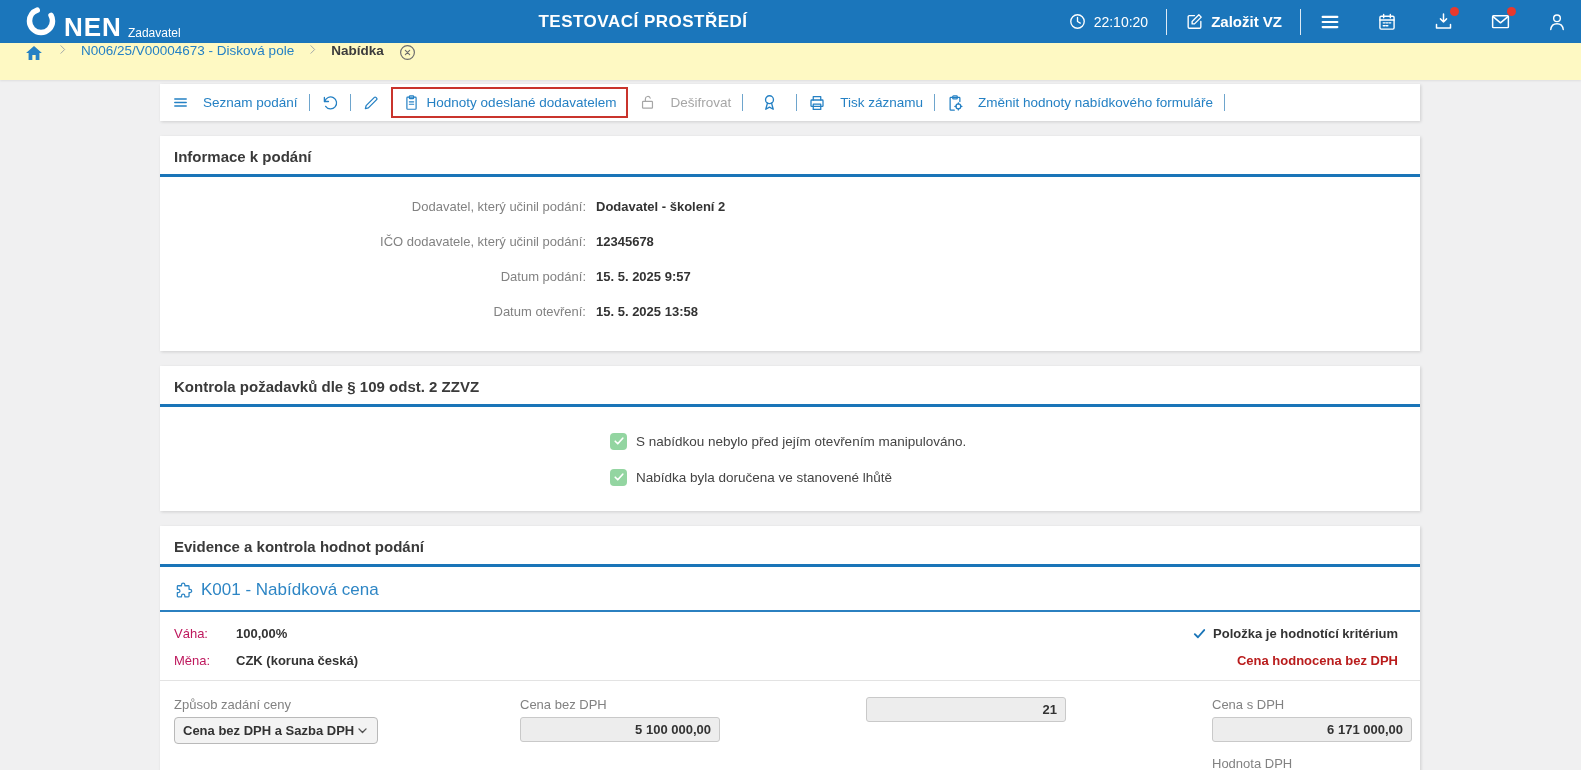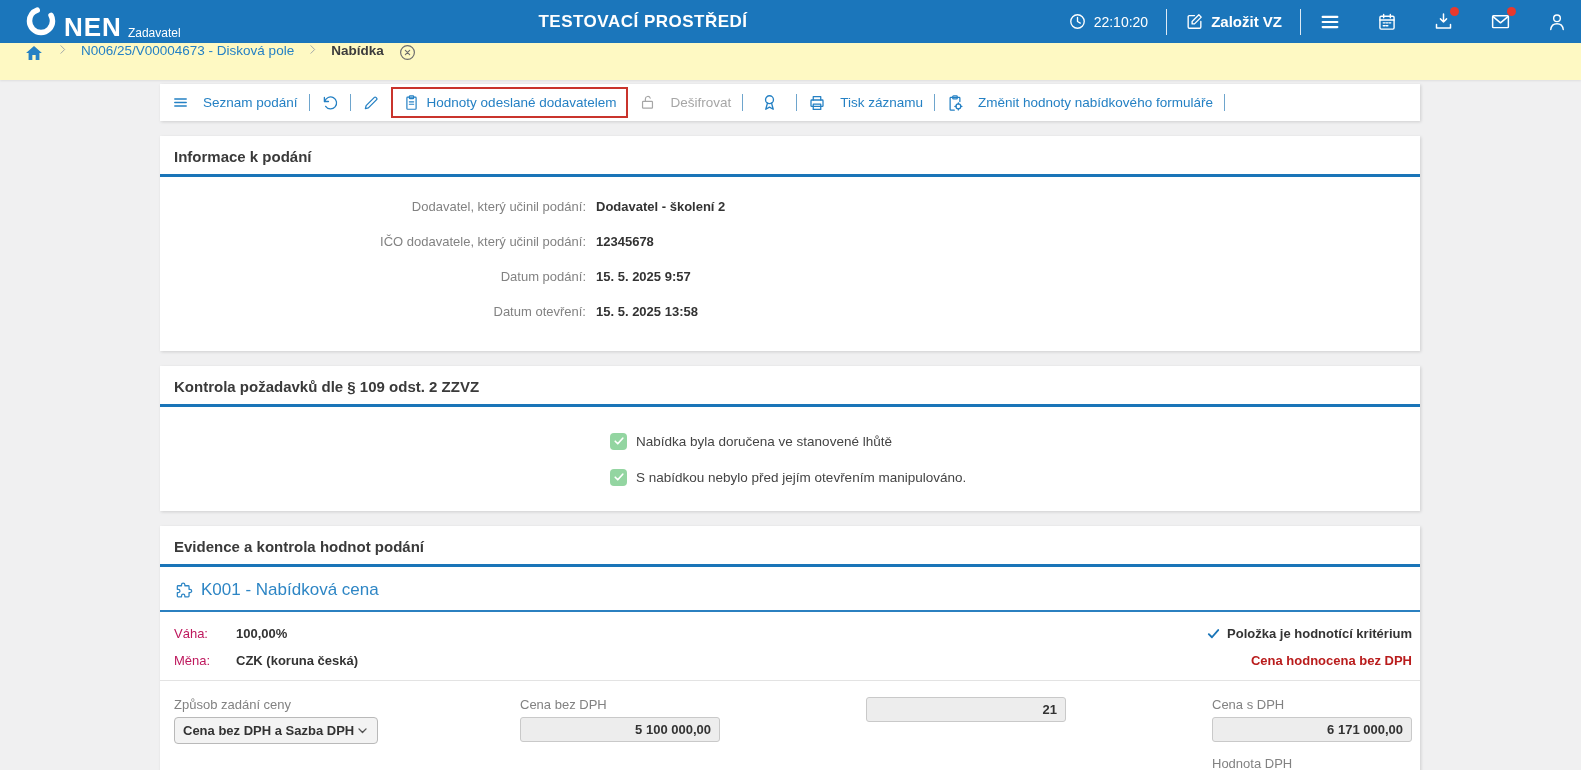--- a/index.html
+++ b/index.html
@@ -93,21 +93,21 @@
 
   
   .crit-head {
     display:flex; align-items:center; gap:8px; padding:13px 14px 10px 14px;
     color:#2e86c5; font-size:17px; border-bottom:2px solid #2b80c0;
   }
   .crit-meta { position:relative; padding:8px 14px 6px 14px; border-bottom:1px solid #e3e3e3; }
   .meta-row { display:flex; align-items:center; height:27px; }
   .meta-label { width:62px; color:#be185d; }
   .meta-value { font-weight:bold; color:#333; }
-  .flags { position:absolute; top:8px; right:8px; text-align:right; }
+  .flags { position:absolute; top:8px; right:22px; text-align:right; }
   .flag { display:flex; align-items:center; justify-content:flex-end; gap:6px; height:27px; font-weight:bold; color:#333; }
   .flag-check { color:#1a75b8; }
   .flag2 { height:27px; display:flex; align-items:center; justify-content:flex-end; font-weight:bold; color:#b91c1c; }
 
   .form-row { display:flex; padding:16px 0 0 14px; }
   .form-col { width:346px; flex:0 0 auto; }
   .form-col:last-child { width:auto; }
   .field-label { color:#828282; font-size:13px; margin-bottom:5px; }
   .field-input {
     width:200px; height:25px; background:#ededed; border:1px solid #c9c9c9;
@@ -340,29 +340,29 @@
   <section class="card section" style="padding-bottom:16px;">
     <div class="section-head">Kontrola požadavků dle § 109 odst. 2 ZZVZ</div>
     <div class="section-rule"></div>
     <div class="check-rows">
       <div class="check-row">
         <span class="check-box">
           <svg width="12" height="12" viewBox="0 0 24 24" style="stroke:#fff;fill:none;stroke-width:3.4;stroke-linecap:round;stroke-linejoin:round;">
             <path d="M4.5 12.5l5 5L19.5 6.5"></path>
           </svg>
         </span>
-        <span class="check-text">Nabídka byla doručena ve stanovené lhůtě</span>
+        <span class="check-text">S nabídkou nebylo před jejím otevřením manipulováno.</span>
       </div>
       <div class="check-row">
         <span class="check-box">
           <svg width="12" height="12" viewBox="0 0 24 24" style="stroke:#fff;fill:none;stroke-width:3.4;stroke-linecap:round;stroke-linejoin:round;">
             <path d="M4.5 12.5l5 5L19.5 6.5"></path>
           </svg>
         </span>
-        <span class="check-text">S nabídkou nebylo před jejím otevřením manipulováno.</span>
+        <span class="check-text">Nabídka byla doručena ve stanovené lhůtě</span>
       </div>
     </div>
   </section>
 
   <section class="card section" style="padding-bottom:40px;">
     <div class="section-head">Evidence a kontrola hodnot podání</div>
     <div class="section-rule"></div>
 
     <div class="crit-head">
       <span>

